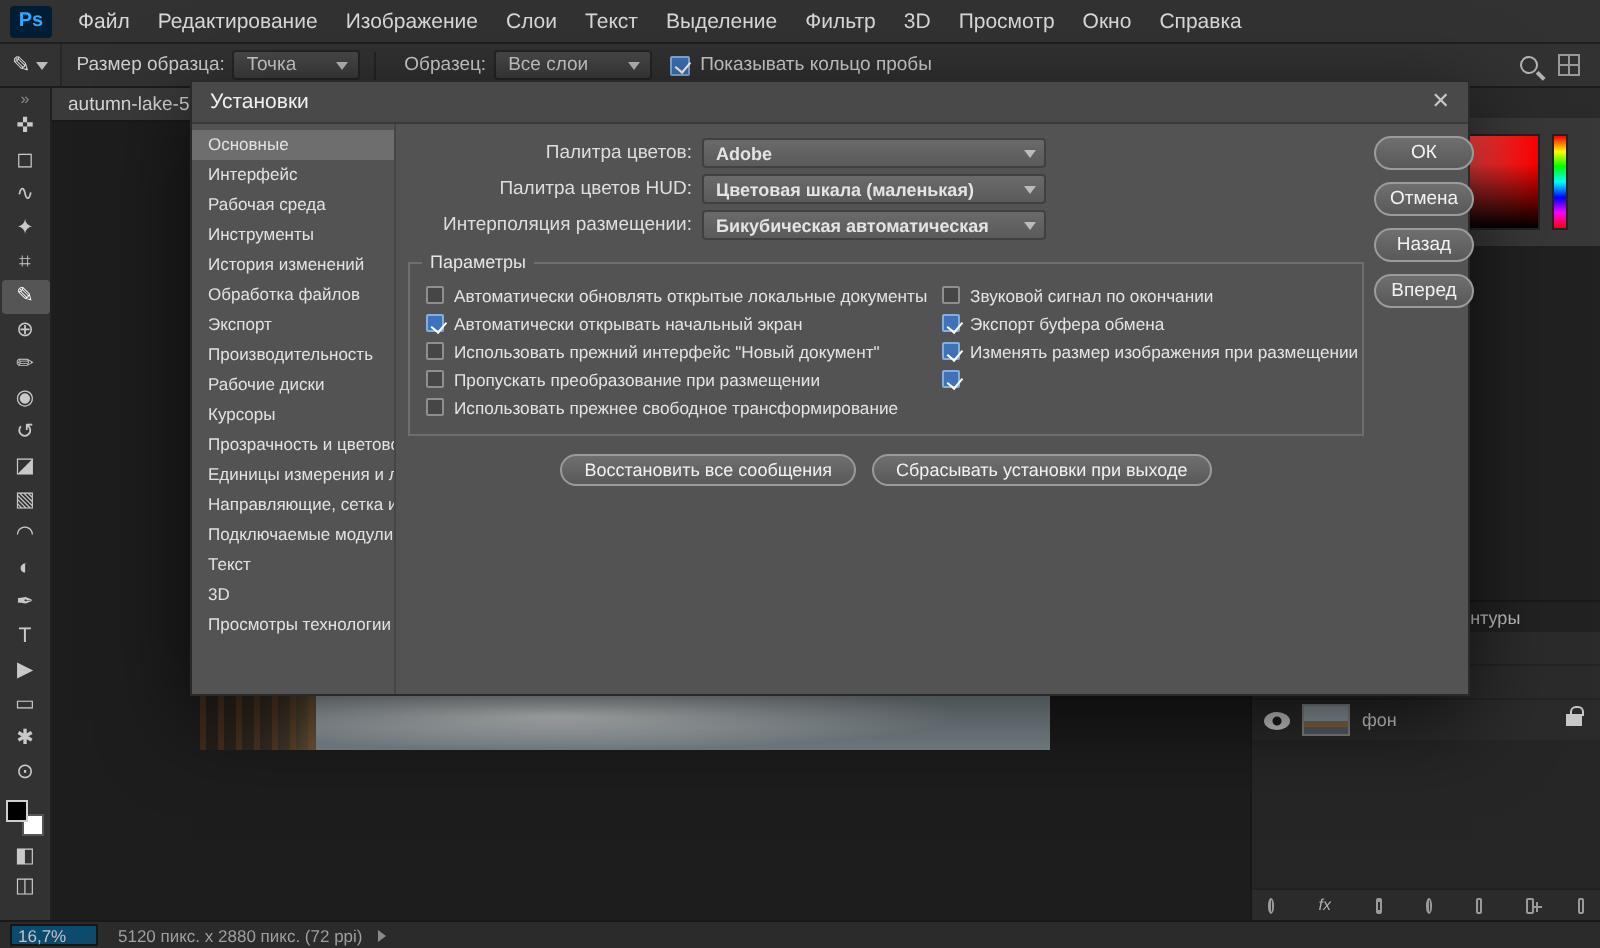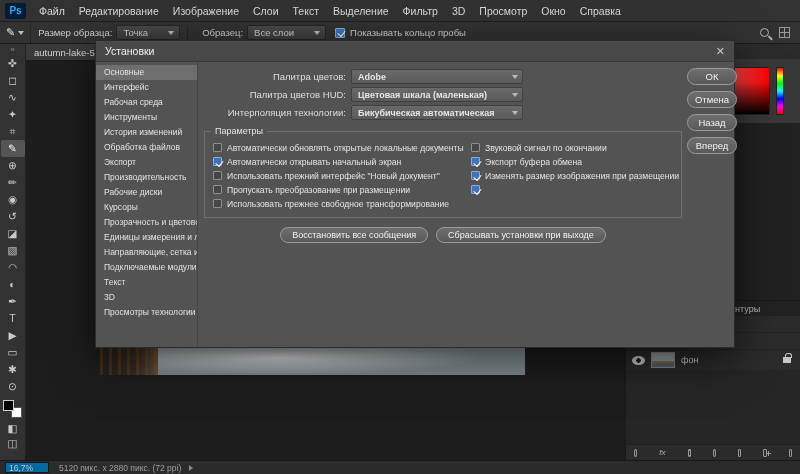--- a/index.html
+++ b/index.html
@@ -97,21 +97,21 @@
   .f-icon { width:9px; height:8px; border:1px solid #9a9a9a; display:inline-block; border-radius:1px; }
   .f-icon.round { border-radius:50%; background:linear-gradient(90deg,#9a9a9a 50%, transparent 50%); }
   .f-icon.circle-in-box { background:radial-gradient(circle at 50% 50%, transparent 0 2px, #9a9a9a 2px 3px, transparent 3px); }
   .fx-text { font-size:8px; color:#b0b0b0; font-style:italic; }
   .f-plus { position:relative; }
   .f-plus::after { content:""; position:absolute; left:3.5px; top:1px; width:1px; height:5px; background:#9a9a9a; }
   .f-plus::before { content:""; position:absolute; left:1.5px; top:3px; width:5px; height:1px; background:#9a9a9a; }
 
   
   .statusbar { position:absolute; bottom:0; left:0; right:0; height:14px; background:#2b2b2b; border-top:1px solid #191919; display:flex; align-items:center; font-size:8.5px; color:#9f9f9f; z-index:5; }
-  .zoom-box { width:44px; height:11px; background:#0369a1; border:1px solid #161616; margin:0 10px 0 5px; color:#c4c4c4; padding:0 3px; display:flex; align-items:center; }
+  .zoom-box { width:44px; height:11px; background:#0c4a6e; border:1px solid #161616; margin:0 10px 0 5px; color:#c4c4c4; padding:0 3px; display:flex; align-items:center; }
   .status-info { white-space:nowrap; }
   .status-arrow { width:0; height:0; border-top:3px solid transparent; border-bottom:3px solid transparent; border-left:4px solid #8a8a8a; margin-left:8px; }
 
   
   .dialog { position:absolute; left:95px; top:40px; width:640px; height:308px; background:#535353; border:1px solid #2a2a2a; box-shadow:0 12px 40px rgba(0,0,0,0.65); z-index:50; color:#e4e4e4; }
   .dlg-title { height:21px; background:#494949; border-bottom:1px solid #3a3a3a; display:flex; align-items:center; padding:0 9px; font-size:10.5px; color:#f0f0f0; }
   .dlg-close { margin-left:auto; font-size:11px; color:#c8c8c8; line-height:1; }
   .dlg-body { display:flex; height:285px; }
   .dlg-sidebar { width:102px; border-right:1px solid #454545; padding-top:3px; }
   .dlg-side-item { height:15px; line-height:15px; padding:0 8px; font-size:8.5px; color:#e2e2e2; white-space:nowrap; overflow:hidden; }
@@ -407,21 +407,21 @@
           </div>
         </div>
         <div class="field-row">
           <span class="field-label">Палитра цветов HUD:</span>
           <div class="dlg-select">
             <span>Цветовая шкала (маленькая)</span>
             <span class="caret-down"></span>
           </div>
         </div>
         <div class="field-row">
-          <span class="field-label">Интерполяция технологии:</span>
+          <span class="field-label">Интерполяция размещении:</span>
           <div class="dlg-select">
             <span>Бикубическая автоматическая</span>
             <span class="caret-down"></span>
           </div>
         </div>
 
         <div class="params">
           <span class="params-title">Параметры</span>
           <div class="params-cols">
             <div class="col-left">

